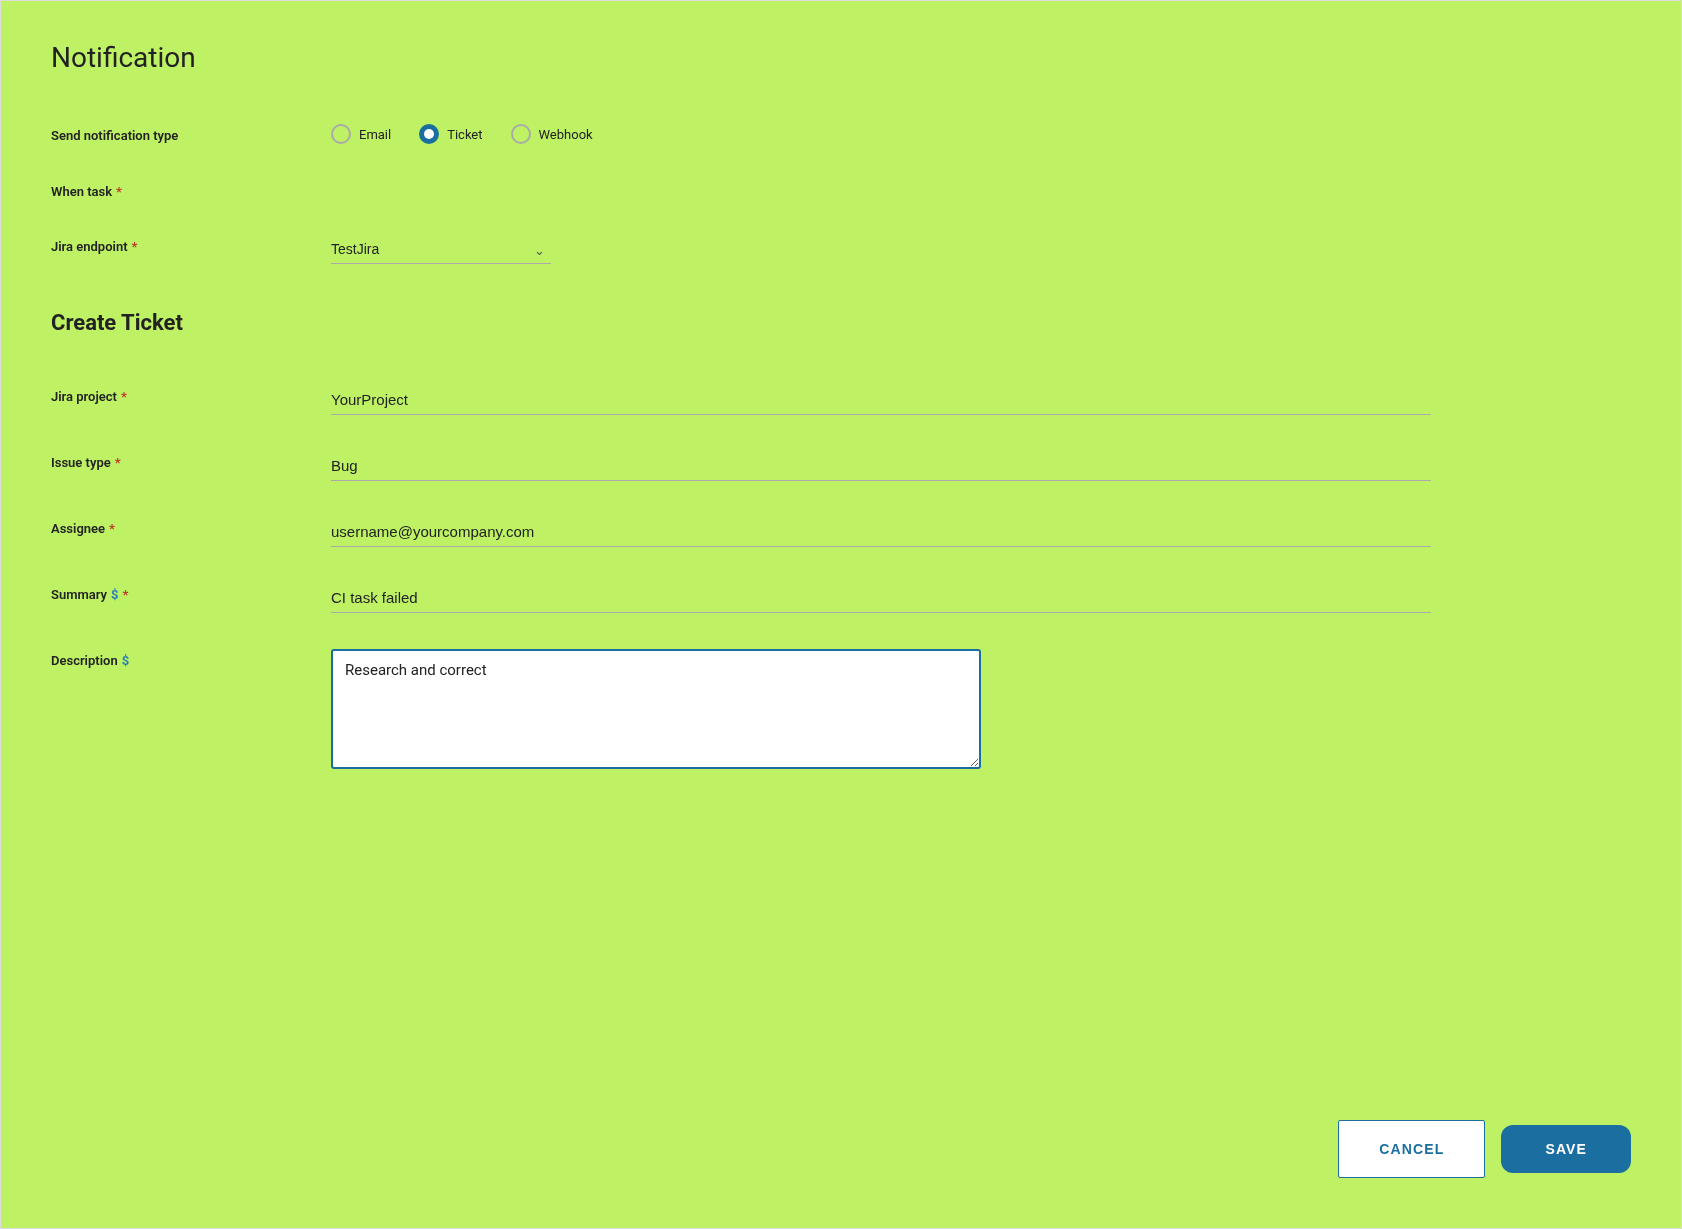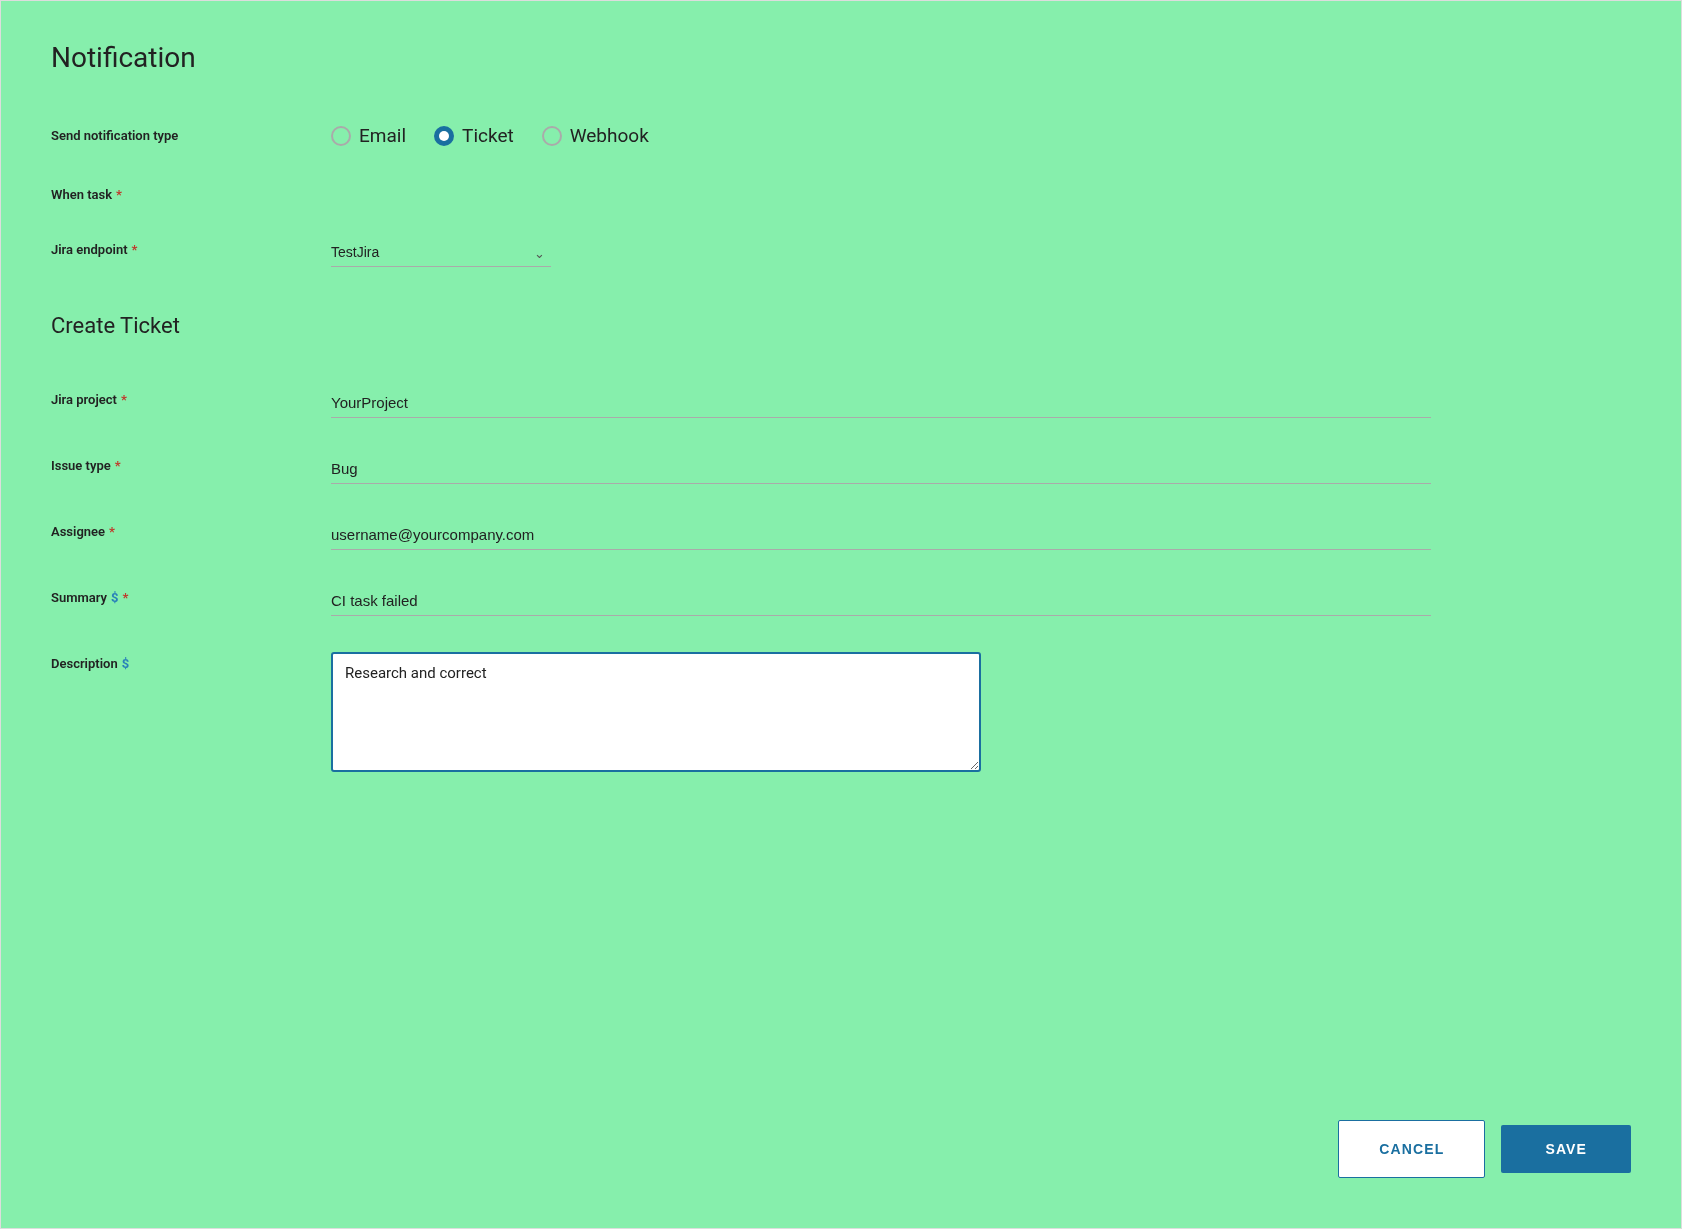--- a/index.html
+++ b/index.html
@@ -11,21 +11,21 @@
     body {
       font-family: -apple-system, BlinkMacSystemFont, 'Segoe UI', Roboto, Arial, sans-serif;
       background: #fff;
       color: #222;
       font-size: 15px;
     }
 
     .page-container {
       width: 1682px;
       height: 1229px;
-      background: #86efac;
+      background: #bef264;
       border: 1px solid #ddd;
       position: relative;
       overflow: hidden;
     }
 
     .content {
       padding: 40px 50px;
     }
 
     .page-title {
@@ -109,21 +109,21 @@
       position: absolute;
       top: 3px;
       left: 3px;
       width: 10px;
       height: 10px;
       border-radius: 50%;
       background: #fff;
     }
 
     .radio-label {
-      font-size: 19px;
+      font-size: 13px;
       color: #222;
     }
 
     
     .select-wrapper {
       position: relative;
       display: inline-block;
       width: 220px;
     }
 
@@ -147,21 +147,21 @@
       top: 50%;
       transform: translateY(-50%);
       pointer-events: none;
       color: #555;
       font-size: 13px;
     }
 
     
     .section-heading {
       font-size: 22px;
-      font-weight: 400;
+      font-weight: 700;
       color: #222;
       margin-bottom: 30px;
       margin-top: 10px;
     }
 
     
     .text-input {
       width: 100%;
       border: none;
       border-bottom: 1.5px solid #aaa;
@@ -211,21 +211,21 @@
 
     .btn-save {
       padding: 16px 44px;
       border: none;
       background: #1a6fa0;
       color: #fff;
       font-size: 14px;
       font-weight: 700;
       letter-spacing: 0.08em;
       cursor: pointer;
-      border-radius: 2px;
+      border-radius: 12px;
       text-transform: uppercase;
     }
   </style>
 </head>
 <body>
 
 <div class="page-container">
   <div class="content">
     <h1 class="page-title">Notification</h1>
 

